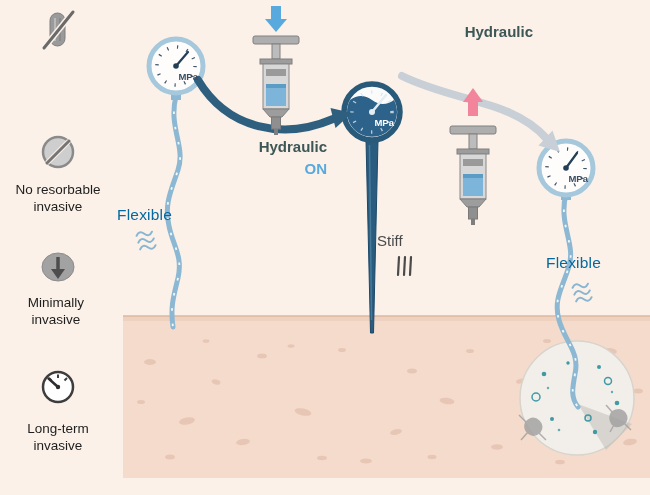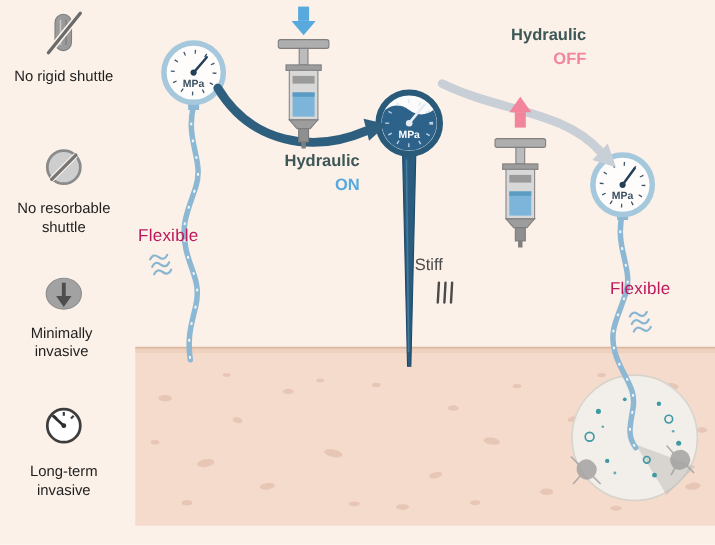--- a/index.html
+++ b/index.html
@@ -1,27 +1,27 @@
 <!DOCTYPE html>
 <html><head>
 <meta charset="utf-8">
 <style>
   html,body{margin:0;padding:0}
   .stage{position:relative;width:650px;height:495px;background:#fbf1e8;
          font-family:"Liberation Sans","DejaVu Sans",sans-serif;overflow:hidden}
   .stage svg{position:absolute;left:0;top:0}
   .lbl{position:absolute}
   .sidebar-label{width:104px;text-align:center;font-size:13.5px;line-height:1.28;color:#1e1e1e}
-  .flex-label{width:72px;text-align:center;font-size:15.5px;color:#be185d;letter-spacing:.2px}
+  .flex-label{width:72px;text-align:left;font-size:15.5px;color:#0369a1;letter-spacing:.2px}
   .stiff-label{width:56px;text-align:left;font-size:15px;color:#4a4a4a}
   .hyd{width:108px;text-align:right;font-size:15px;font-weight:bold;color:#3d5757;line-height:1.45}
   .hyd span{display:block}
   .on{color:#58a9dd}
   .off{color:#f2849b}
-  .gauge-unit{width:44px;text-align:center;font-size:9.5px;font-weight:bold;color:#394e60}
+  .gauge-unit{width:44px;text-align:right;font-size:9.5px;font-weight:bold;color:#394e60}
   .gauge-unit.dark-face{color:#ffffff}
 </style>
 </head>
 <body>
 
 <div class="stage">
 
 <svg width="650" height="495" viewBox="0 0 650 495">
   <defs>
     <g id="syr">
@@ -199,35 +199,33 @@
   <g>
     <circle cx="58" cy="387" r="15" fill="#ffffff" stroke="#3d3d3d" stroke-width="2.5"></circle>
     <line x1="58" y1="374.5" x2="58" y2="378" stroke="#3d3d3d" stroke-width="2"></line>
     <line x1="67" y1="378" x2="64.5" y2="380.5" stroke="#3d3d3d" stroke-width="2"></line>
     <line x1="49" y1="378" x2="51.5" y2="380.5" stroke="#3d3d3d" stroke-width="2"></line>
     <line x1="58" y1="387" x2="48.5" y2="378.5" stroke="#2e2e2e" stroke-width="2.5" stroke-linecap="round"></line>
     <circle cx="58" cy="387" r="2.2" fill="#2e2e2e"></circle>
   </g>
 </svg>
 
-<div class="lbl sidebar-label" style="left:6px;top:61px">No rigid shuttle</div>
-<div class="lbl sidebar-label" style="left:6px;top:181px">No resorbable shuttle</div>
+<div class="lbl sidebar-label" style="left:6px;top:181px">No resorbable invasive</div>
 <div class="lbl sidebar-label" style="left:4px;top:294px">Minimally invasive</div>
 <div class="lbl sidebar-label" style="left:6px;top:420px">Long-term invasive</div>
 
 <div class="lbl flex-label" style="left:117px;top:206px">Flexible</div>
 <div class="lbl stiff-label" style="left:377px;top:232px">Stiff</div>
 <div class="lbl flex-label" style="left:546px;top:254px">Flexible</div>
 
 <div class="lbl hyd" style="left:219px;top:136px">
   <span>Hydraulic</span>
   <span class="on">ON</span>
 </div>
 <div class="lbl hyd" style="left:425px;top:21px">
   <span>Hydraulic</span>
-  <span class="off">OFF</span>
 </div>
 
 <div class="lbl gauge-unit" style="left:154px;top:71px">MPa</div>
 <div class="lbl gauge-unit dark-face" style="left:350px;top:117px">MPa</div>
 <div class="lbl gauge-unit" style="left:544px;top:173px">MPa</div>
 
 </div>
 
 </body></html>

